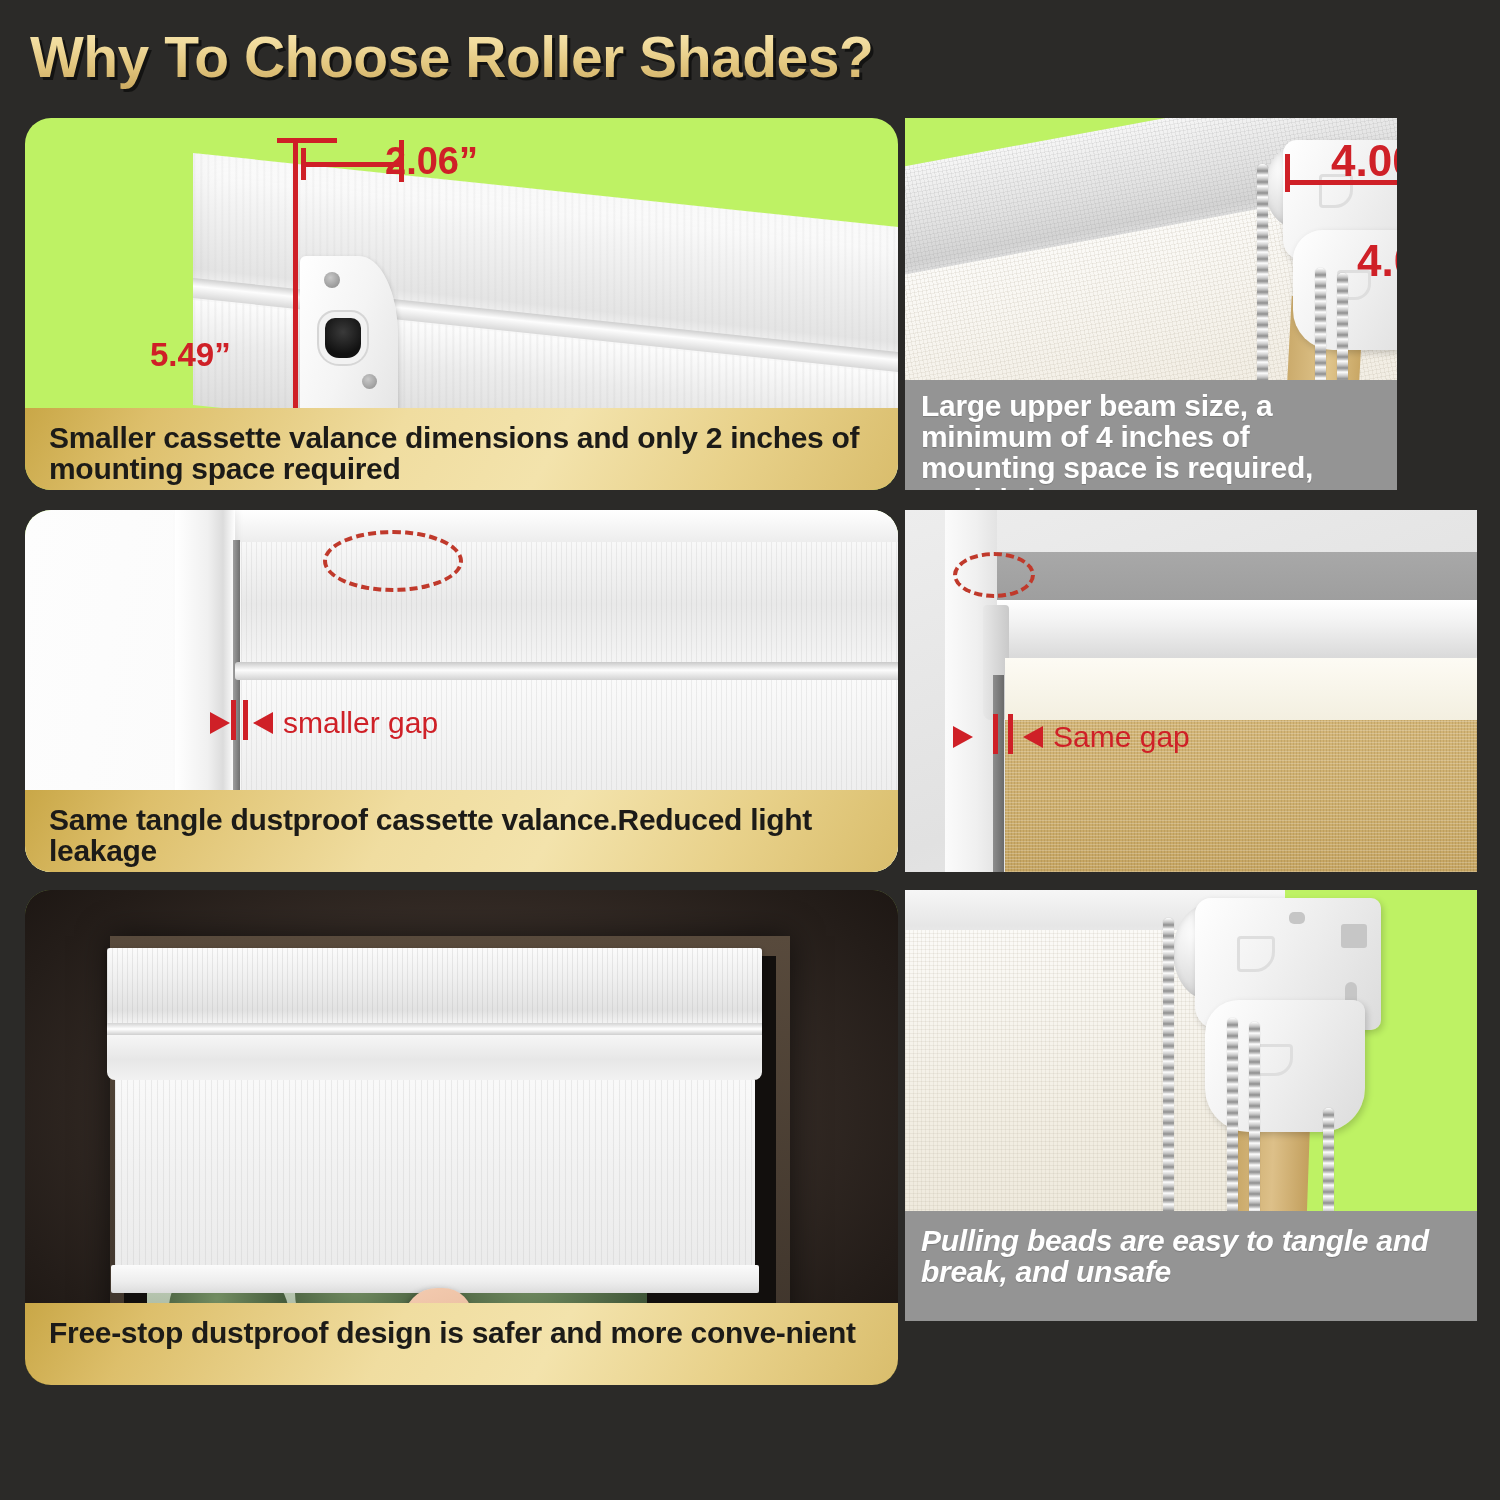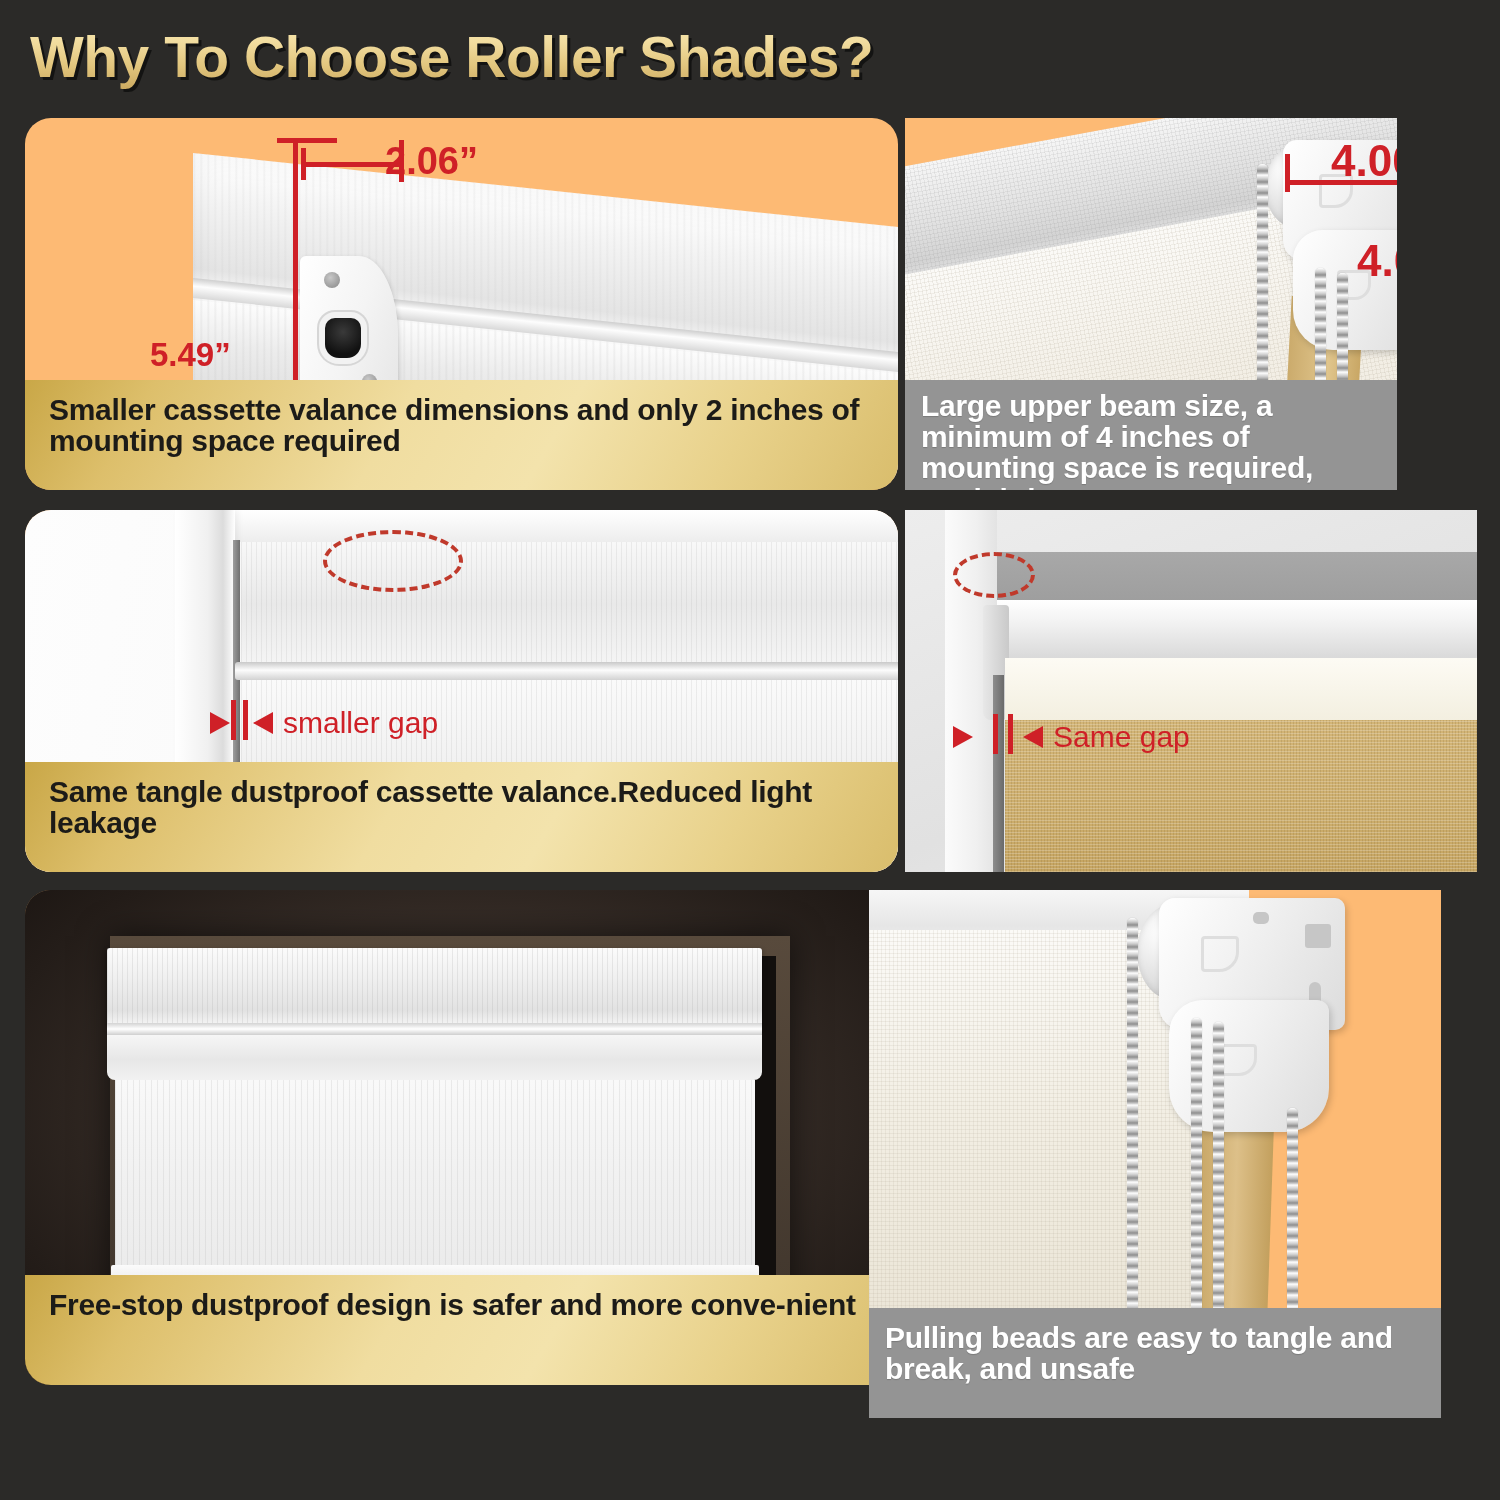--- a/index.html
+++ b/index.html
@@ -33,45 +33,45 @@
     left:33px; top:25px;
     width:1100px; height:70px;
     font-size:57px; font-weight:bold;
     letter-spacing:-0.5px; line-height:70px;
     color:rgba(0,0,0,0.55);
     white-space:nowrap;
     z-index:-1;
   }
 
   
-  .panel { position:absolute; overflow:hidden; background:#fdba74; }
+  .panel { position:absolute; overflow:hidden; background:#bef264; }
   .panel.left  { border-radius:26px; }
   .panel.right { border-radius:0px; }
 
   .p1 { left:25px;  top:118px;  width:873px; height:372px; }
   .p2 { left:905px; top:118px;  width:492px; height:372px; }
   .p3 { left:25px;  top:510px;  width:873px; height:362px; }
   .p4 { left:905px; top:510px;  width:572px; height:362px; }
   .p5 { left:25px;  top:890px;  width:873px; height:495px; }
-  .p6 { left:869px; top:890px;  width:572px; height:528px; }
+  .p6 { left:905px; top:890px;  width:572px; height:431px;font-style:italic; }
 
   .scene { position:absolute; inset:0; }
 
   
   .caption {
     position:absolute; left:0; right:0; bottom:0;
     padding:14px 16px 10px 16px;
     font-size:30px; font-weight:bold;
     line-height:1.04;
     letter-spacing:-0.3px;
   }
   .caption.gold {
     color:#1c1b18;
     background:linear-gradient(120deg,#c9a747 0%,#ddbf6b 14%,#f0dda0 42%,#f3e3ac 60%,#e8d18a 80%,#d9bd6c 100%);
-    height:110px;
+    height:82px;
     padding-left:24px;
   }
   .caption.gray {
     color:#ffffff;
     background:#949494;
     height:110px;
     text-shadow:0 1px 1px rgba(0,0,0,.18);
   }
   .caption.gray.three { padding-top:10px; }
 

